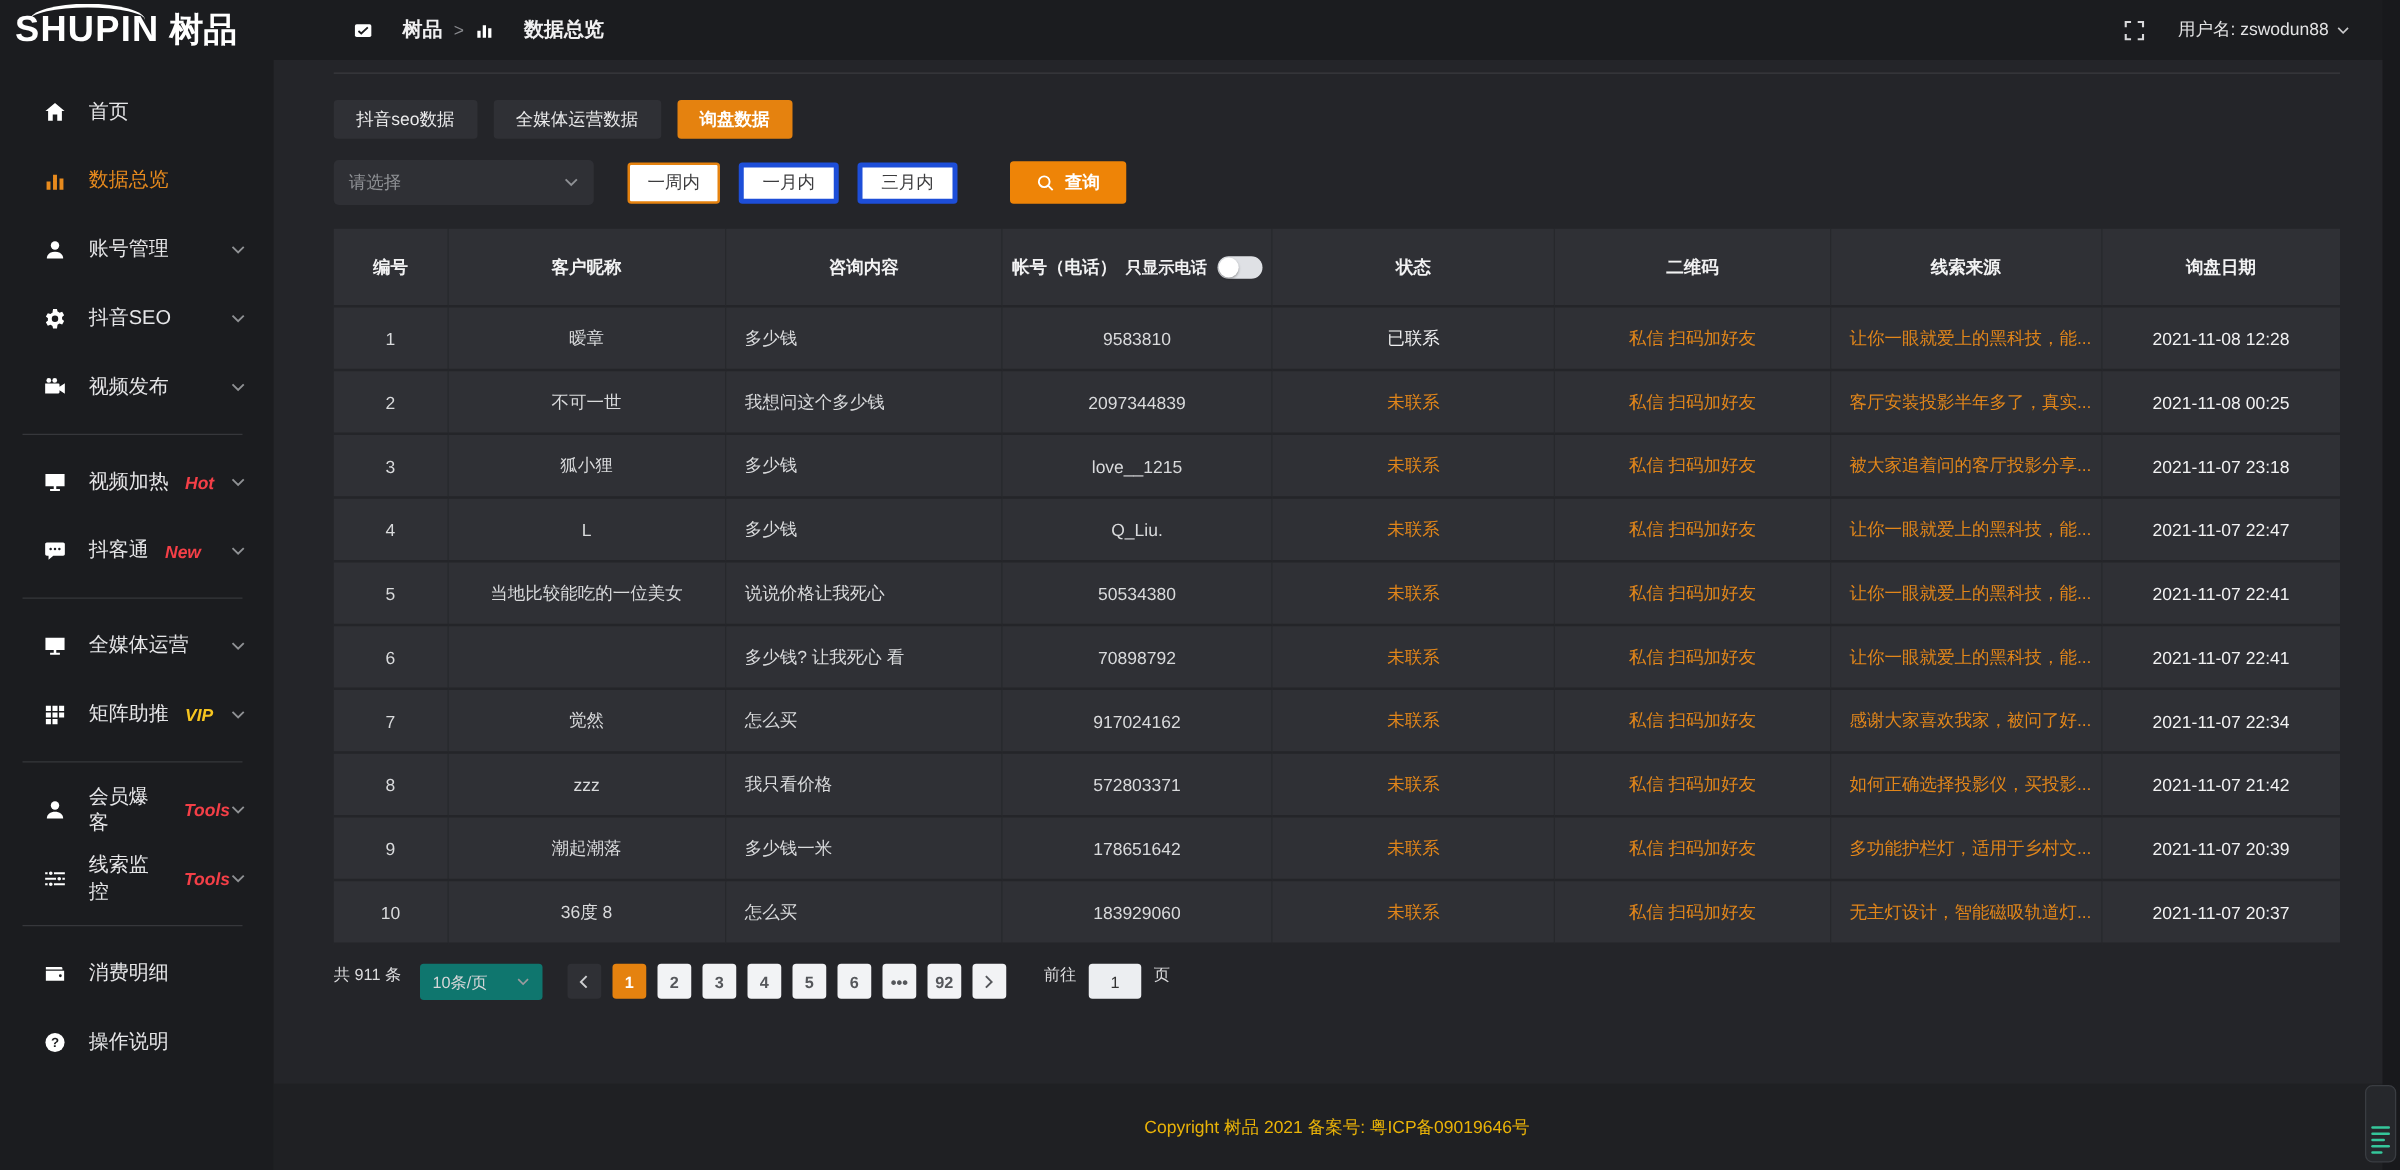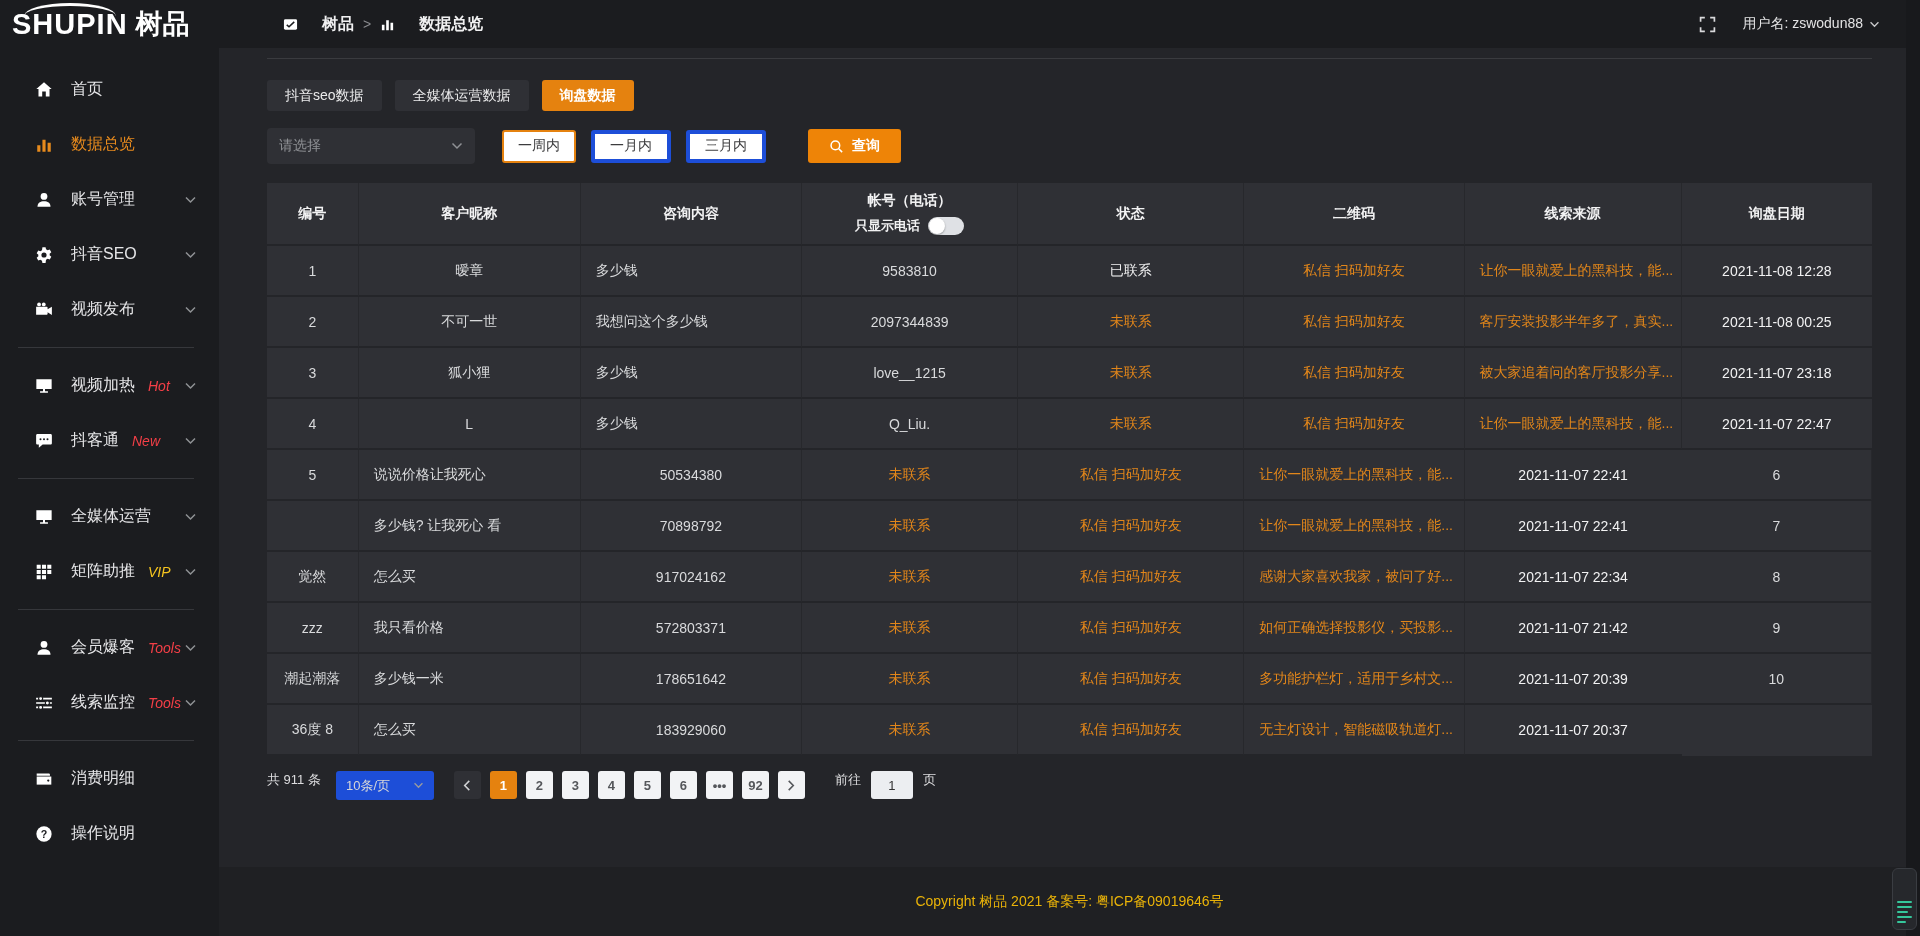--- a/index.html
+++ b/index.html
@@ -19,21 +19,21 @@
 .fs-icon{display:flex;cursor:pointer;color:#d9d9db}
 .user-entry{display:flex;align-items:center;gap:6px;cursor:pointer}
 
 
 .layout{display:flex;height:888px}
 .sidebar{width:219px;flex-shrink:0;background:#1b1c1f;padding-top:14px;overflow:hidden}
 .sb-item{height:55px;display:flex;align-items:center;padding:0 22px 0 34px;cursor:pointer;color:#e6e6e8;font-size:16px}
 .sb-icon{width:20px;height:20px;margin-right:17px;display:flex;align-items:center;justify-content:center;color:#fff;flex-shrink:0}
 .sb-item.active{color:#e78a1d}
 .sb-item.active .sb-icon{color:#e78a1d}
-.sb-badge{margin-left:13px;font-style:italic;font-weight:normal;font-size:14px}
+.sb-badge{margin-left:13px;font-style:italic;font-weight:bold;font-size:14px}
 .sb-chevron{margin-left:auto;color:#8f9194;display:flex}
 .sb-divider{height:1px;background:#36373b;margin:10px 25px 10px 18px}
 
 .main{flex:1;display:flex;flex-direction:column;padding:0 48px;background:#242529;min-width:0}
 .main-sep{height:11px;border-bottom:1px solid #3a3b3f;flex-shrink:0}
 
 
 .tabs{display:flex;gap:13px;margin-top:21px}
 .tab{height:31px;padding:0 18px;display:flex;align-items:center;font-size:14px;background:#2f3035;color:#ebebec;border-radius:3px;cursor:pointer}
 .tab.active{background:#e5820f;color:#fff;font-weight:bold}
@@ -45,31 +45,31 @@
 .date-btn:first-of-type{margin-left:27px}
 .date-btn.active{border:2px solid #e5820f;padding:0 14px}
 .query-btn{height:34px;padding:0 21px;margin-left:42px;background:#ee8407;color:#fff;border:none;border-radius:3px;font-size:14px;font-weight:bold;display:flex;align-items:center;gap:8px;cursor:pointer;font-family:inherit}
 
 
 .table{margin-top:19px;display:grid;grid-template-columns:92fr 223fr 222fr 217fr 227fr 221fr 218fr 191fr;background:#2f3035}
 .t-cell{display:flex;align-items:center;justify-content:center;border-bottom:2px solid #242529;border-right:1px solid #27282c;font-size:14px;height:51px;color:#d9dadc;overflow:hidden;white-space:nowrap}
 .t-cell.last{border-right:none}
 .t-cell.left{justify-content:flex-start;padding-left:15px}
 .t-head{height:63px;font-weight:bold;color:#f2f2f3}
-.t-head-account{flex-direction:column;gap:7px}
+.t-head-account{gap:7px}
 .t-head-account .line2{display:flex;align-items:center;font-size:13px}
 .switch{width:36px;height:18px;background:#dfe1e5;border-radius:9px;position:relative;margin-left:8px;cursor:pointer;flex-shrink:0}
 .switch .knob{position:absolute;left:1px;top:1px;width:16px;height:16px;background:#fff;border-radius:50%;box-shadow:0 1px 2px rgba(0,0,0,.35)}
 .orange{color:#e2861a}
 .t-date{color:#f2f2f3}
 .t-link{cursor:pointer}
 
 
 .pagination{display:flex;margin-top:15px;font-size:13px;color:#dcdcde}
-.page-size{margin-left:15px;width:98px;height:29px;background:#1d4ed8;border-radius:3px;display:flex;align-items:center;justify-content:space-between;padding:0 10px;color:#d6d6d8;cursor:pointer}
+.page-size{margin-left:15px;width:98px;height:29px;background:#0f766e;border-radius:3px;display:flex;align-items:center;justify-content:space-between;padding:0 10px;color:#d6d6d8;cursor:pointer}
 .page-btn{min-width:27px;height:28px;margin-left:9px;padding:0 5px;background:#f2f3f5;color:#55575b;border-radius:3px;display:flex;align-items:center;justify-content:center;font-size:13px;font-weight:bold;cursor:pointer}
 .page-btn.prev{background:#2f3035;color:#cfd0d2;margin-left:20px}
 .page-btn.active{background:#e5820f;color:#fff}
 .goto-label{margin-left:30px}
 .goto-input{width:42px;height:28px;margin:0 10px;background:#eceef1;border:none;border-radius:3px;text-align:center;color:#333;font-size:13px;font-family:inherit}
 .goto-suffix{}
 
 
 .footer{margin:auto -48px 0;background:#1f2023;height:69px;display:flex;align-items:center;justify-content:center;font-size:14px;color:#eab308;flex-shrink:0}
 
@@ -375,20 +375,21 @@
         <div class="t-cell last t-date">2021-11-07 23:18</div>
         <div class="t-cell">4</div>
         <div class="t-cell">L</div>
         <div class="t-cell left">多少钱</div>
         <div class="t-cell">Q_Liu.</div>
         <div class="t-cell orange">未联系</div>
         <div class="t-cell orange t-link">私信 扫码加好友</div>
         <div class="t-cell left orange t-link">让你一眼就爱上的黑科技，能...</div>
         <div class="t-cell last t-date">2021-11-07 22:47</div>
         <div class="t-cell">5</div>
+        <div class="t-cell">当地比较能吃的一位美女</div>
         <div class="t-cell left">说说价格让我死心</div>
         <div class="t-cell">50534380</div>
         <div class="t-cell orange">未联系</div>
         <div class="t-cell orange t-link">私信 扫码加好友</div>
         <div class="t-cell left orange t-link">让你一眼就爱上的黑科技，能...</div>
         <div class="t-cell last t-date">2021-11-07 22:41</div>
         <div class="t-cell">6</div>
         <div class="t-cell"></div>
         <div class="t-cell left">多少钱? 让我死心 看</div>
         <div class="t-cell">70898792</div>

